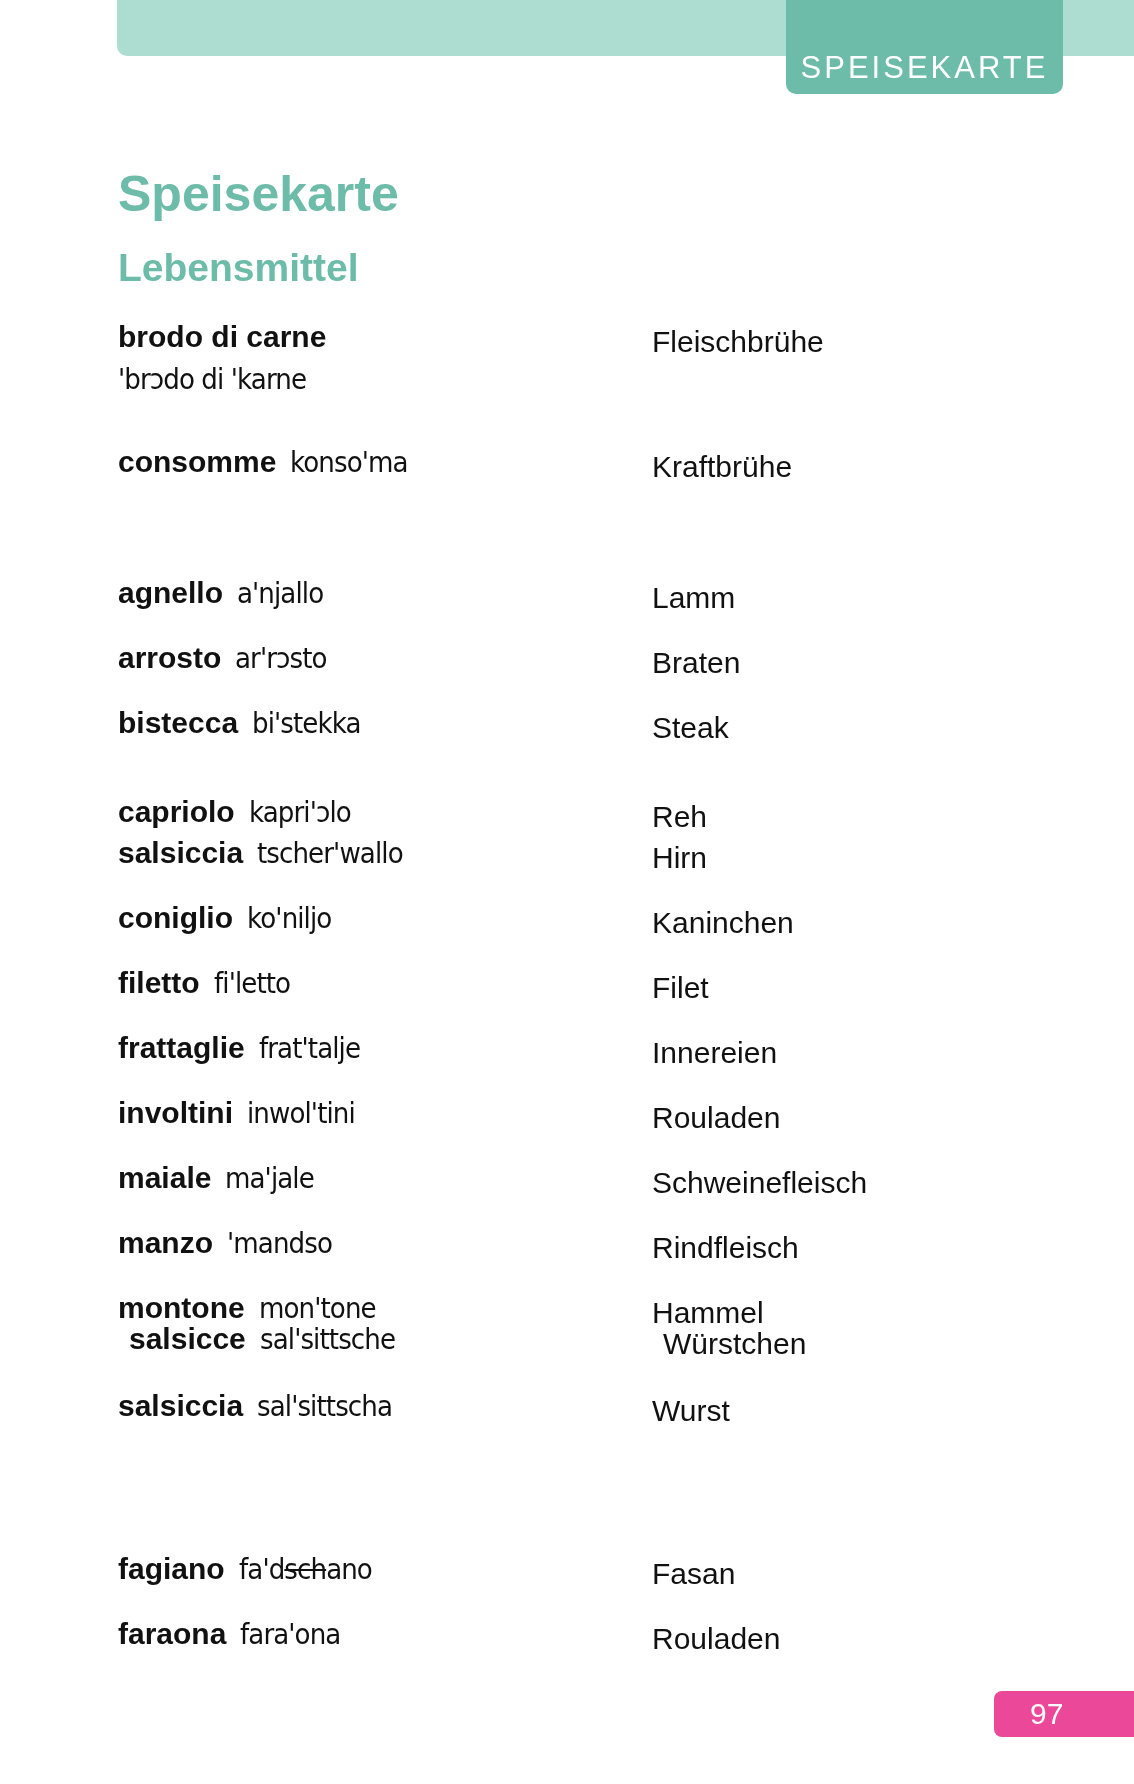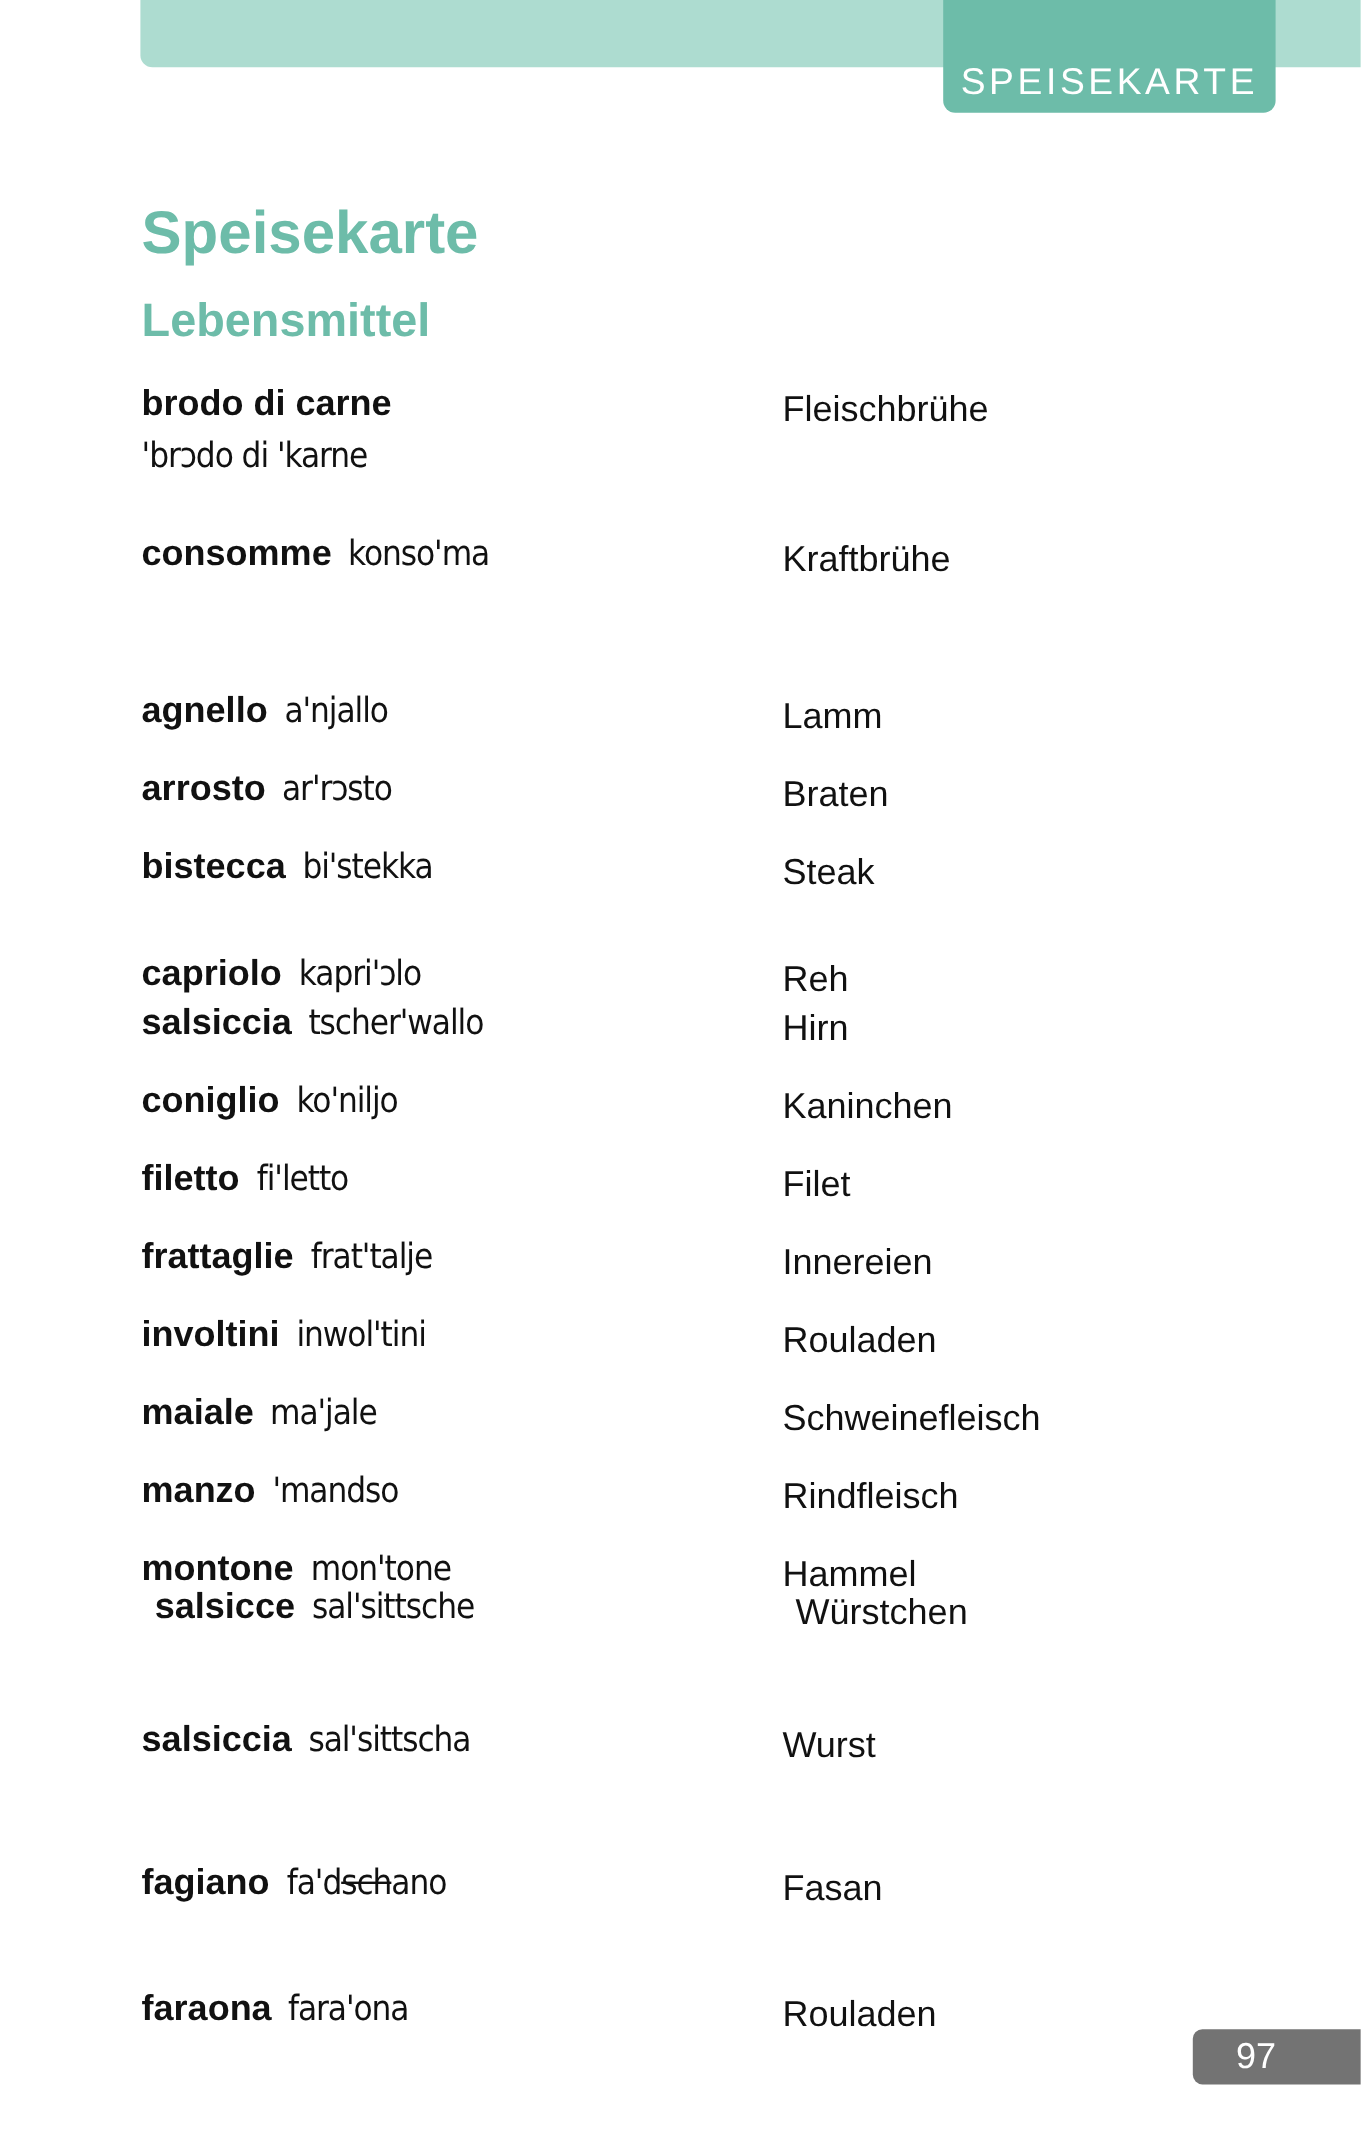--- a/index.html
+++ b/index.html
@@ -43,21 +43,21 @@
     letter-spacing: -1px; white-space: nowrap; line-height: 30px;
     transform: scaleX(0.9); transform-origin: left center;
   }
   .de {
     position: absolute; left: 652px; bottom: 0; font-size: 30px; line-height: 30px;
     white-space: nowrap; font-family: "Liberation Sans", sans-serif;
   }
   .strike { text-decoration: line-through; text-decoration-thickness: 2px; }
   .page-box {
     position: absolute; left: 994px; top: 1691px; width: 140px; height: 46px;
-    background: #737373; border-top-left-radius: 8px; border-bottom-left-radius: 8px;
+    background: #ec4899; border-top-left-radius: 8px; border-bottom-left-radius: 8px;
   }
   .page-num {
     position: absolute; left: 36px; top: 7px; color: #ffffff; font-size: 30px; line-height: 32px;
   }
 </style>
 </head>
 <body>
 
 <div class="band"></div>
 <div class="tab">
@@ -123,29 +123,29 @@
   <div class="de">Rindfleisch</div>
 </div>
 <div class="entry" style="top:1288px;">
   <div class="it"><span class="term">montone</span><span class="pron">mon'tone</span></div>
   <div class="de">Hammel</div>
 </div>
 <div class="entry" style="top:1319px;margin-left:11px;">
   <div class="it"><span class="term">salsicce</span><span class="pron">sal'sittsche</span></div>
   <div class="de">Würstchen</div>
 </div>
-<div class="entry" style="top:1430px;">
+<div class="entry" style="top:1386px;">
   <div class="it"><span class="term">salsiccia</span><span class="pron">sal'sittscha</span></div>
   <div class="de">Wurst</div>
 </div>
 
 <div class="entry" style="top:1549px;">
   <div class="it"><span class="term">fagiano</span><span class="pron"><span>fa'd</span><span class="strike">sch</span><span>ano</span></span></div>
   <div class="de">Fasan</div>
 </div>
-<div class="entry" style="top:1614px;margin-top:40px;">
+<div class="entry" style="top:1614px;">
   <div class="it"><span class="term">faraona</span><span class="pron">fara'ona</span></div>
   <div class="de">Rouladen</div>
 </div>
 
 <div class="page-box">
   <div class="page-num">97</div>
 </div>
 
 </body></html>

